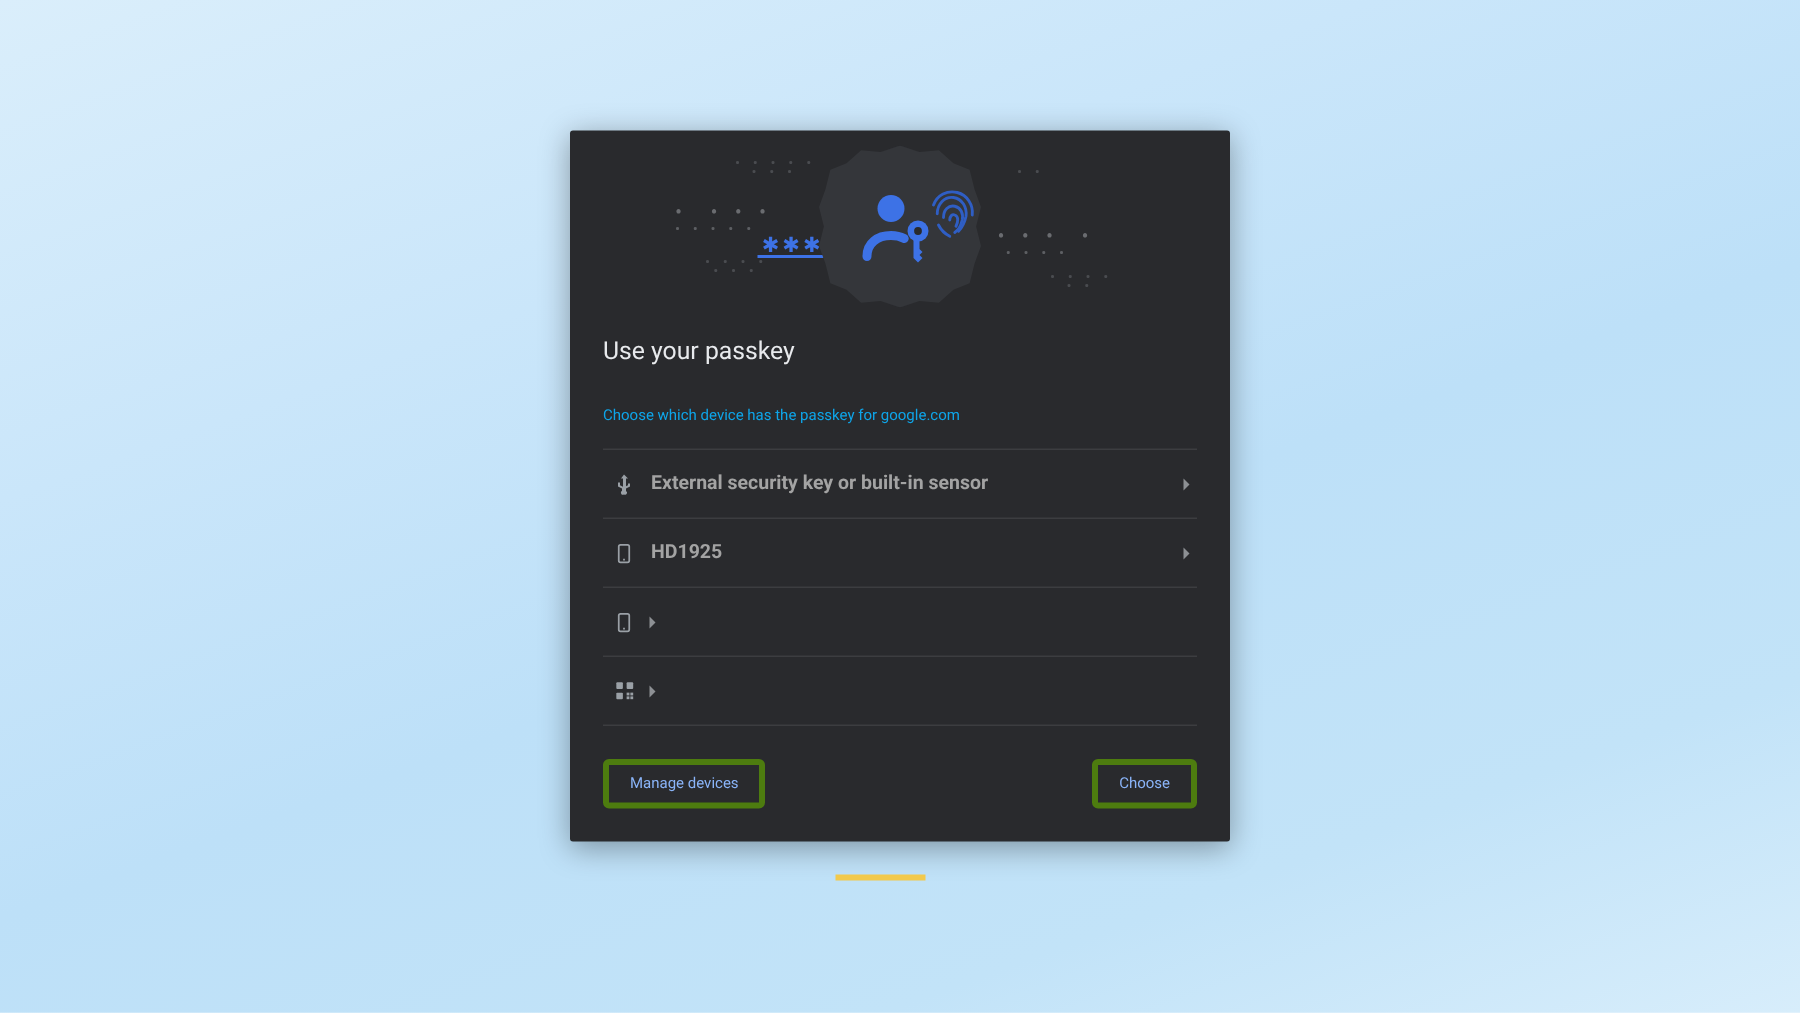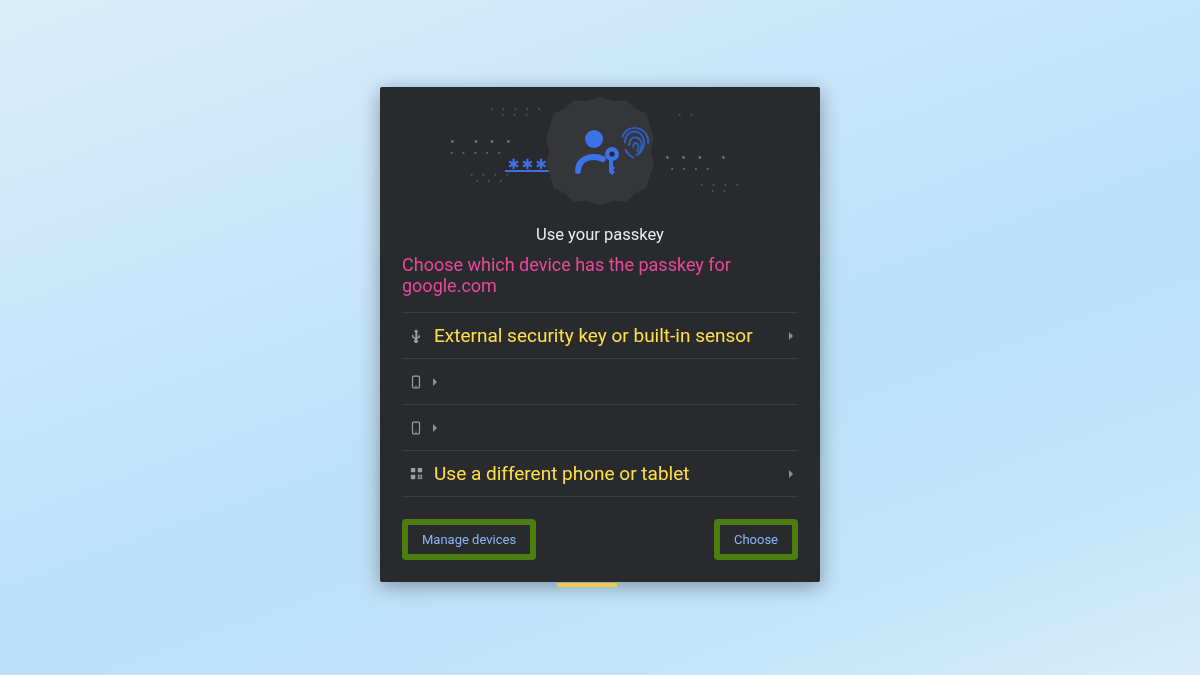--- a/index.html
+++ b/index.html
@@ -76,43 +76,43 @@
     text-align: right;
     padding-bottom: 1px;
   }
 
   .fprint {
     position:absolute;
     left: 234px; top: 33px;
   }
 
   .content { padding: 6px 22px 0 22px; }
-  .title { font-size: 16.5px; font-weight: 400; color:#e8eaed; margin-top: 4px; text-align: center; }
-  .subtitle { font-size: 18px; color:#ec4899; margin-top: 10px; margin-bottom: 16px; }
+  .title { font-size: 16.5px; font-weight: 400; color:#e8eaed; margin-top: 4px; }
+  .subtitle { font-size: 10px; color:#0ea5e9; margin-top: 28px; margin-bottom: 16px; }
 
   .list { margin: 0 22px; border-top:1px solid #3c3d40; }
   .row {
     display:flex; align-items:center;
     height: 45px;
     border-bottom:1px solid #3c3d40;
     cursor:pointer;
   }
   .row .ic { width: 28px; display:flex; justify-content:center; color:#9aa0a6; }
-  .row .lbl { flex:1; font-size:19px; color:#fde047; padding-left:4px;}
+  .row .lbl { flex:1; font-size:13px; color:#a3a3a3; padding-left:4px;font-weight:bold;}
   .row .chev { color:#8d9094; padding-right:2px; display:flex; }
 
   .footer {
     display:flex; justify-content:space-between;
     padding: 22px;
   }
   .btn {
-    border:6px solid #4d7c0f;
+    border:4px solid #4d7c0f;
     background:transparent;
     color:#8ab4f8;
-    font-size:13px;
+    font-size:10px;
     padding: 7px 14px;
     border-radius:4px;
     cursor:pointer;
     font-family: inherit;
   }
 
   .yellowbar {
     position:absolute;
     left: 557px; top: 583px;
     width: 60px; height: 4px;
@@ -196,20 +196,21 @@
       </span>
     </div>
 
     <div class="row">
       <span class="ic">
         <svg width="14" height="16" viewBox="0 0 24 24" fill="none" stroke="#9aa0a6" stroke-width="2">
             <rect x="6" y="2" width="12" height="20" rx="2"></rect>
             <line x1="11" y1="19" x2="13" y2="19"></line>
           </svg>
       </span>
+      <span class="lbl">HD1925</span>
       <span class="chev">
         <svg width="10" height="10" viewBox="0 0 10 10">
             <path d="M3 1l4 4-4 4z" fill="#8d9094"></path>
           </svg>
       </span>
     </div>
 
     <div class="row">
       <span class="ic">
         <svg width="14" height="16" viewBox="0 0 24 24" fill="none" stroke="#9aa0a6" stroke-width="2">
@@ -229,21 +230,20 @@
         <svg width="15" height="15" viewBox="0 0 24 24" fill="#9aa0a6">
             <rect x="3" y="3" width="7" height="7" rx="1"></rect>
             <rect x="14" y="3" width="7" height="7" rx="1"></rect>
             <rect x="3" y="14" width="7" height="7" rx="1"></rect>
             <rect x="14" y="14" width="3" height="3"></rect>
             <rect x="18" y="18" width="3" height="3"></rect>
             <rect x="14" y="18" width="3" height="3"></rect>
             <rect x="18" y="14" width="3" height="3"></rect>
           </svg>
       </span>
-      <span class="lbl">Use a different phone or tablet</span>
       <span class="chev">
         <svg width="10" height="10" viewBox="0 0 10 10">
             <path d="M3 1l4 4-4 4z" fill="#8d9094"></path>
           </svg>
       </span>
     </div>
 
   </div>
 
   <div class="footer">

